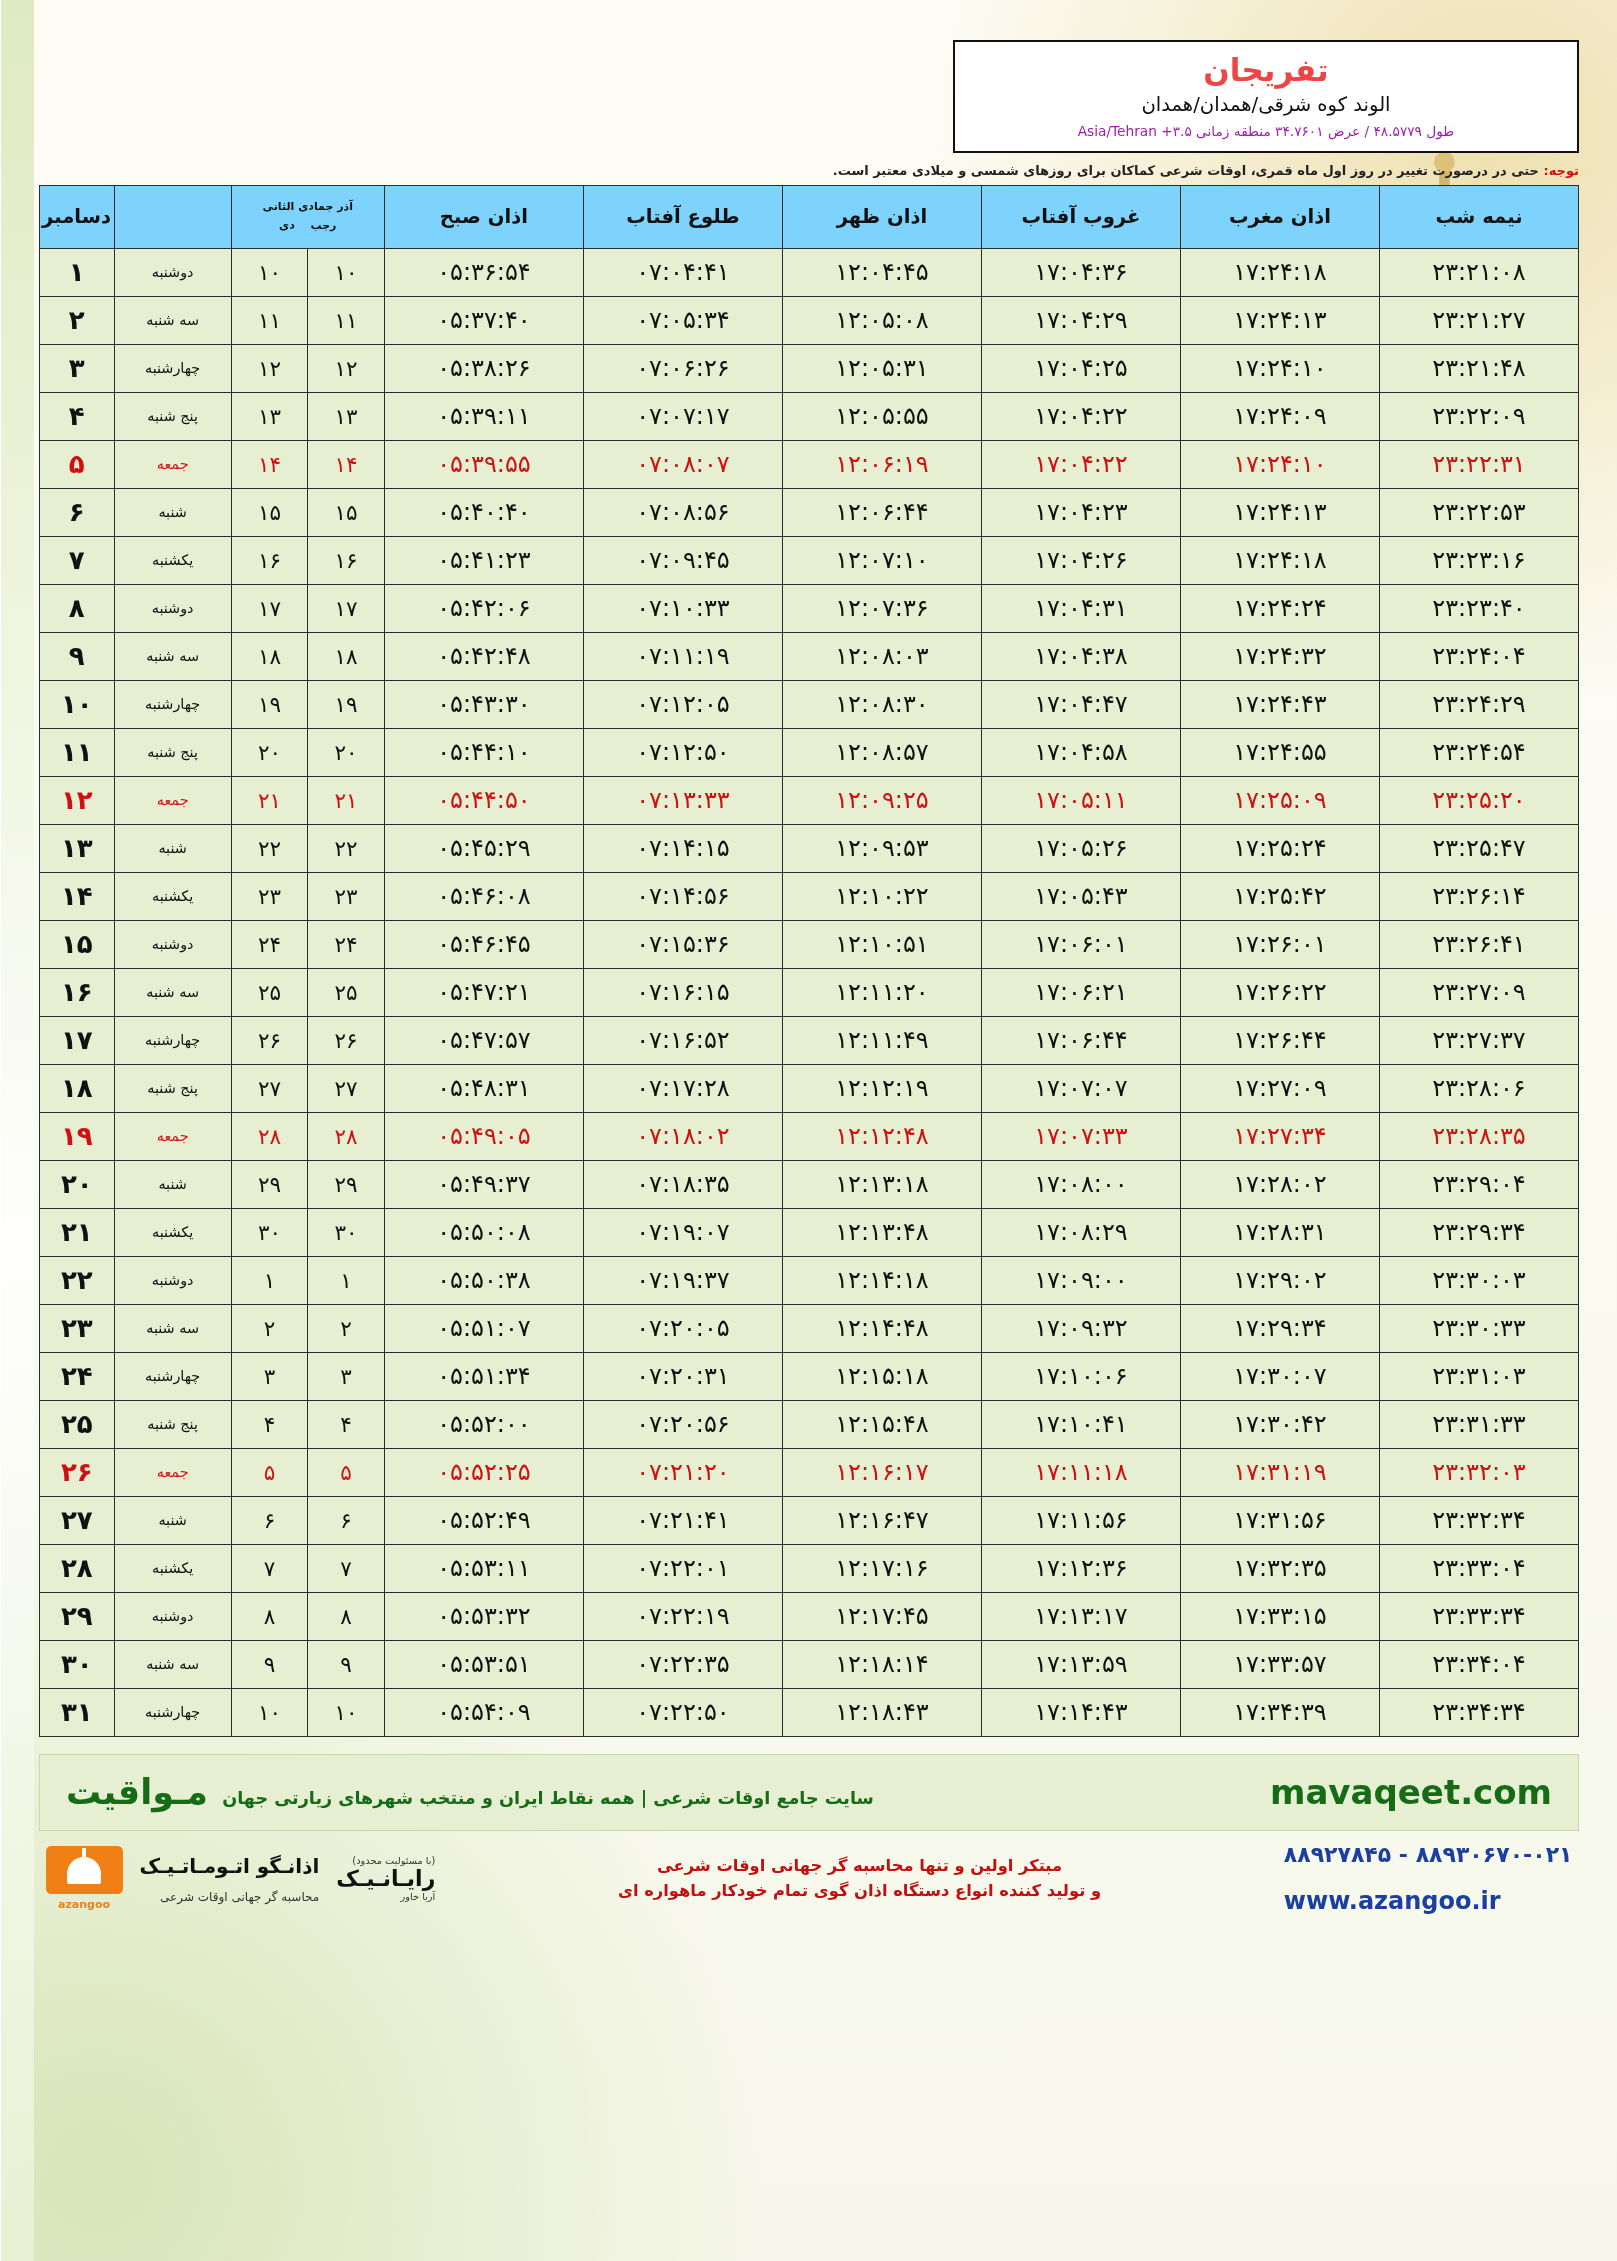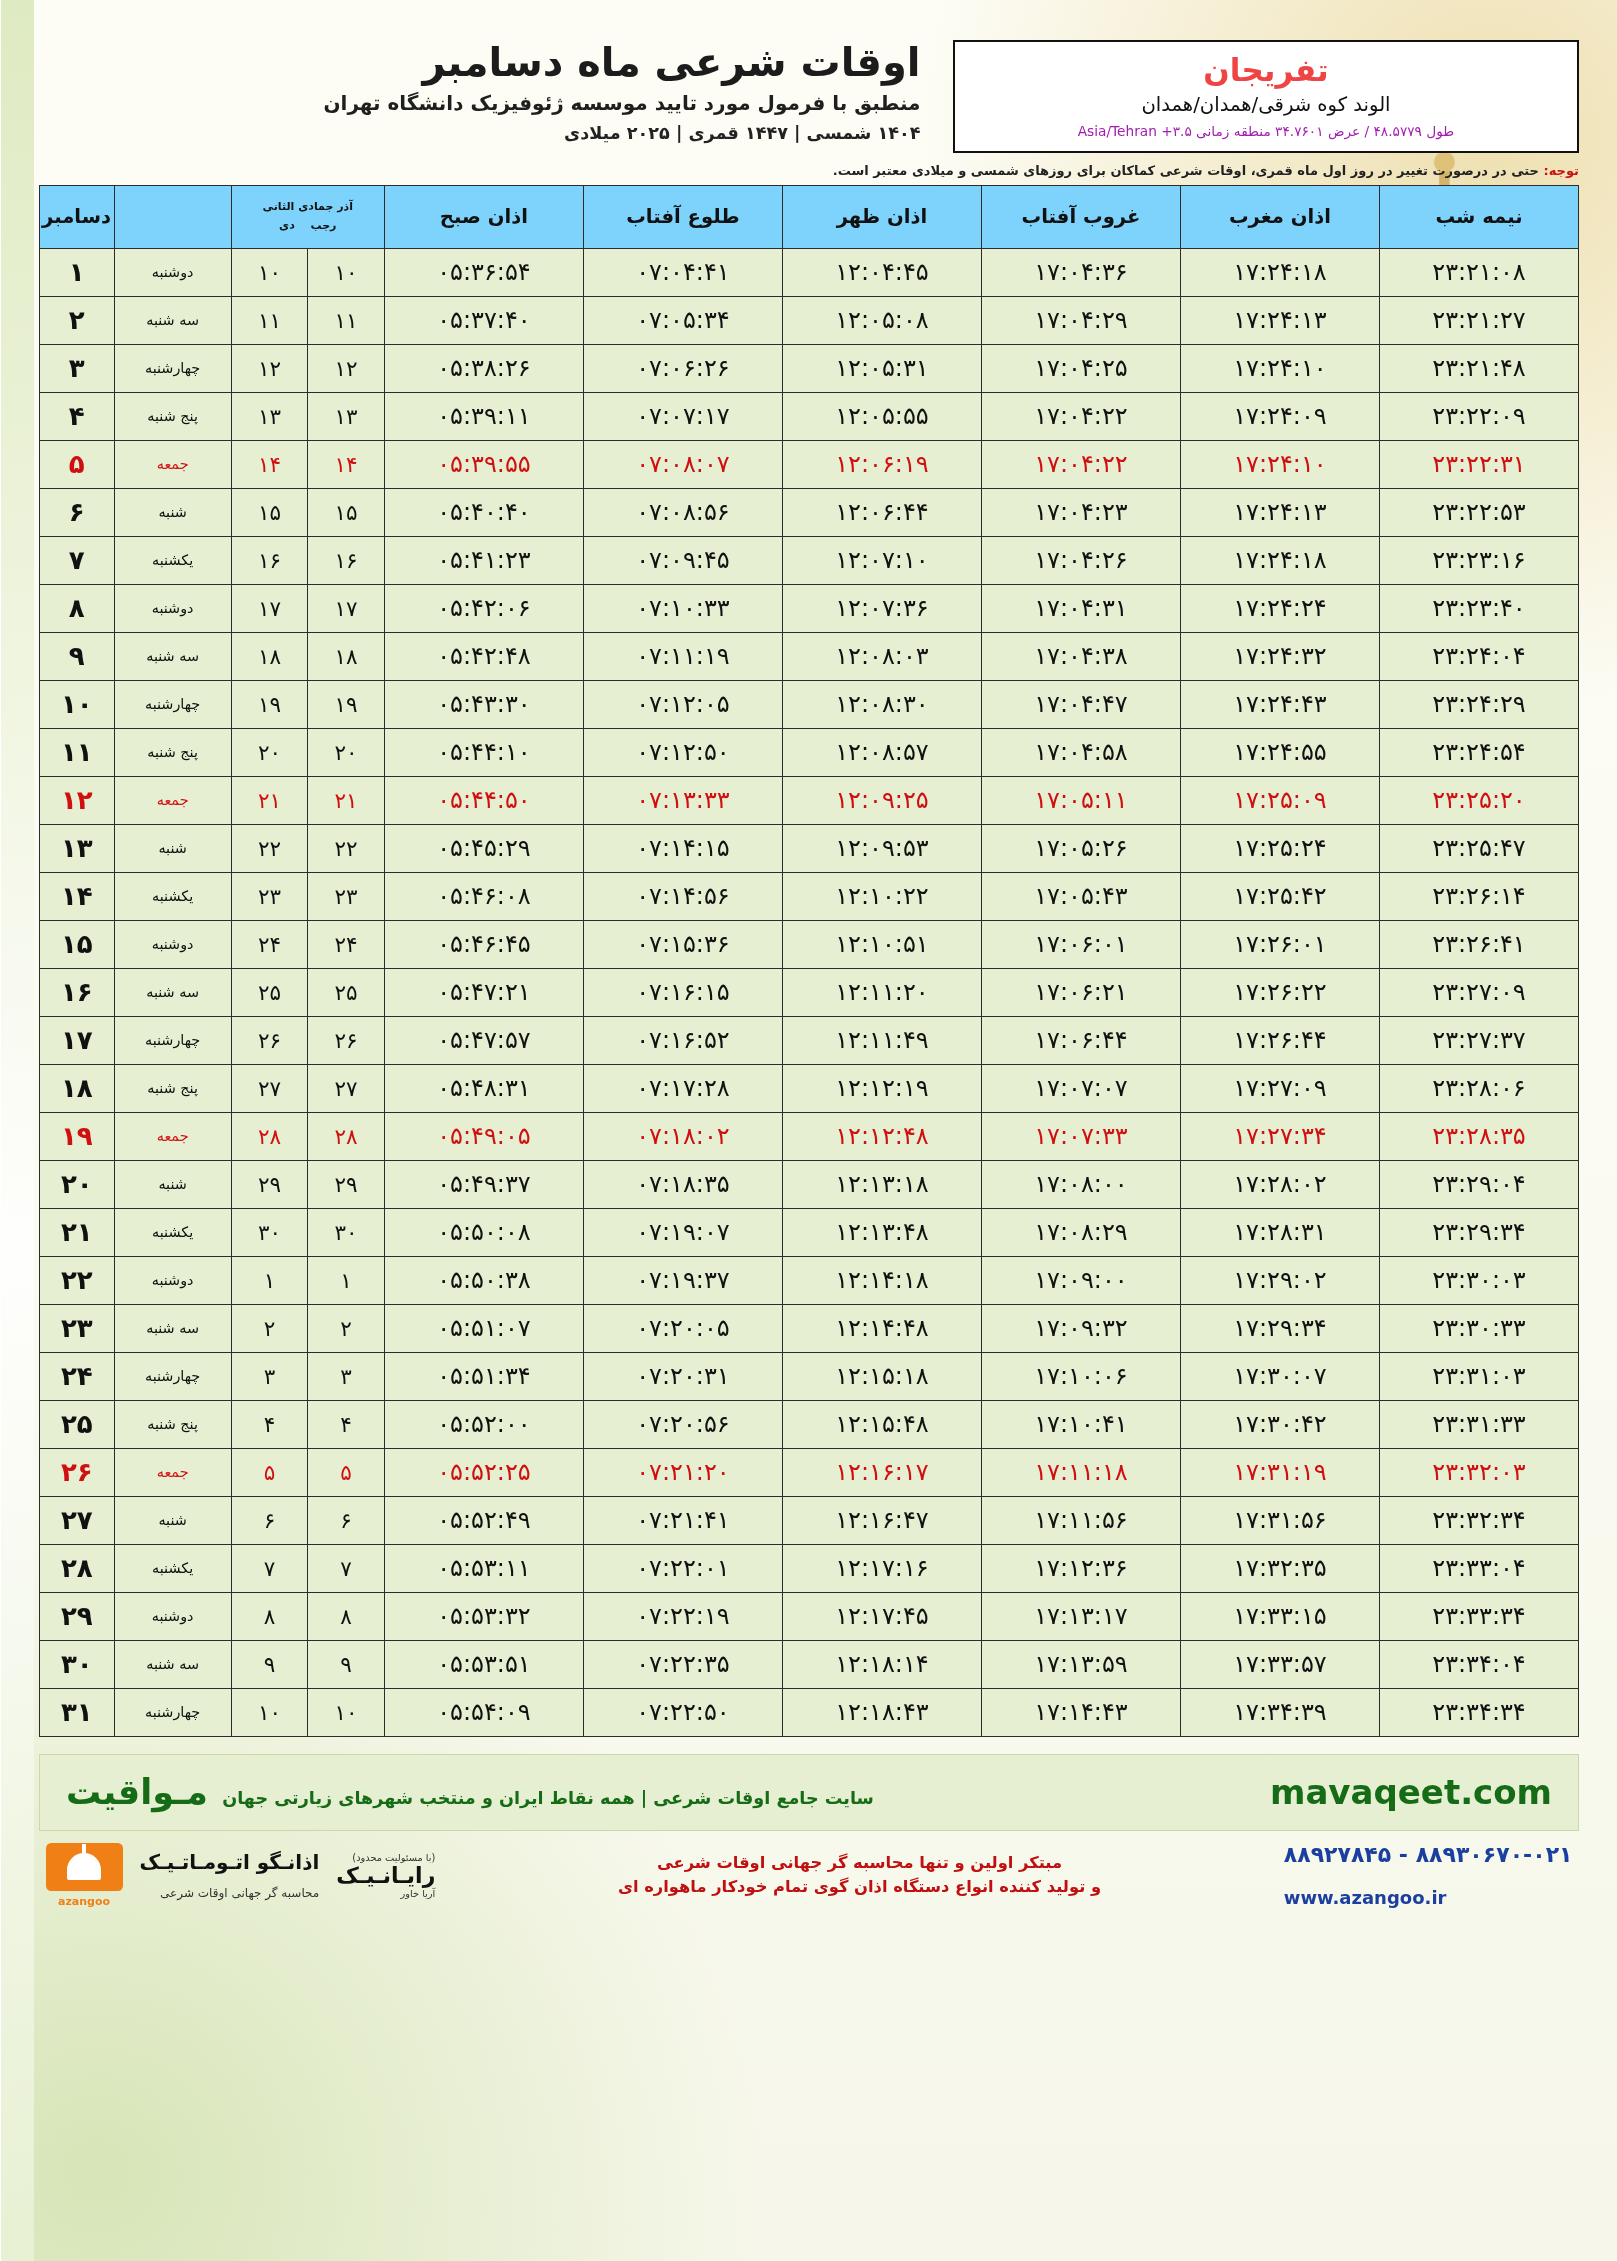--- a/index.html
+++ b/index.html
@@ -121,21 +121,21 @@
   .fg-tag { font-size: 17.6px; color:#156b16; font-weight:bold;}
   .fg-site { font-size: 34px; font-weight:bold; color:#156b16; font-family:"DejaVu Sans", sans-serif;}
 
   .footer-bottom {
     width: 1540px; margin: 9px auto 0 auto;
     display:flex; align-items:center; justify-content:space-between;
     padding: 2.6px 6.5px 0 6.5px;
   }
   .fb-left { text-align:left; direction:ltr;}
   .fb-phone { font-size: 22px; font-weight:bold; color:#1a3fa0;}
-  .fb-url { font-size: 18px; font-weight:bold; color:#1a3fa0; margin-top:20px;}
+  .fb-url { font-size: 24px; font-weight:bold; color:#1a3fa0; margin-top:20px;}
   .fb-mid { text-align:center; color:#c01010; font-size:16.3px; font-weight:bold; line-height:1.5;}
   .fb-right { display:flex; align-items:center; gap:17px;}
   .logo-azan {
     display:flex; flex-direction:column; align-items:center;
   }
   .logo-azan .badge {
     width:77px; height:48px; background:#f07f16; border-radius:5.2px;
     display:flex; align-items:center; justify-content:center;
   }
   .logo-azan .badge .dome {
@@ -196,25 +196,20 @@
 </svg>
 
 <div class="content">
 
   <div class="header">
     <div class="city-box">
       <div class="city-name">تفریجان</div>
       <div class="city-region">الوند کوه شرقی/همدان/همدان</div>
       <div class="city-coords">طول ۴۸.۵۷۷۹ / عرض ۳۴.۷۶۰۱ منطقه زمانی ۳.۵+ Asia/Tehran</div>
     </div>
-    <div class="header-right">
-      <div class="title-main">اوقات شرعی ماه دسامبر</div>
-      <div class="title-sub">منطبق با فرمول مورد تایید موسسه ژئوفیزیک دانشگاه تهران</div>
-      <div class="title-dates">۱۴۰۴ شمسی | ۱۴۴۷ قمری | ۲۰۲۵ میلادی</div>
-    </div>
   </div>
 
   <div class="note">
     <span class="note-red">توجه:</span>
     <span>حتی در درصورت تغییر در روز اول ماه قمری، اوقات شرعی کماکان برای روزهای شمسی و میلادی معتبر است.</span>
   </div>
 
   <table class="pt">
     <colgroup>
       <col class="c-time">

